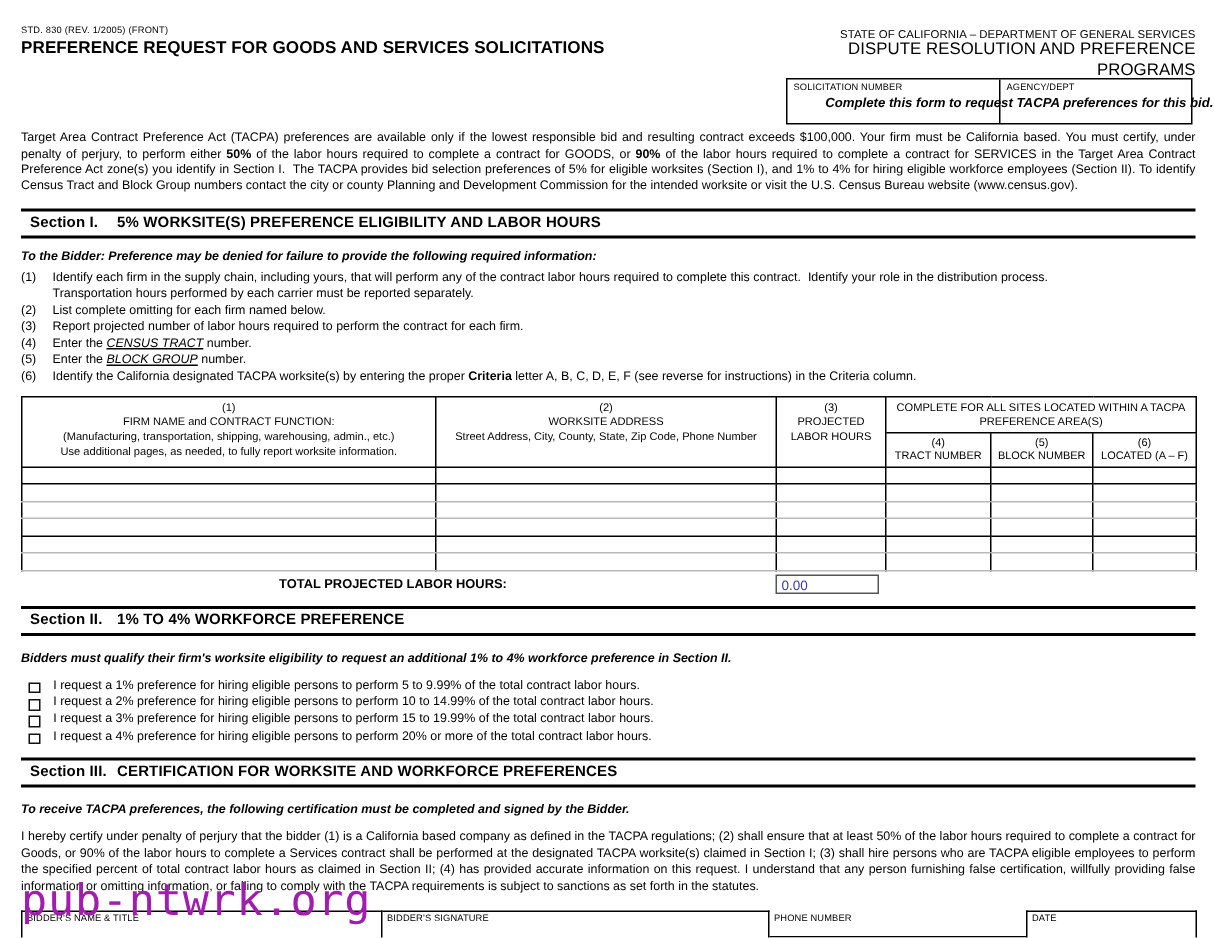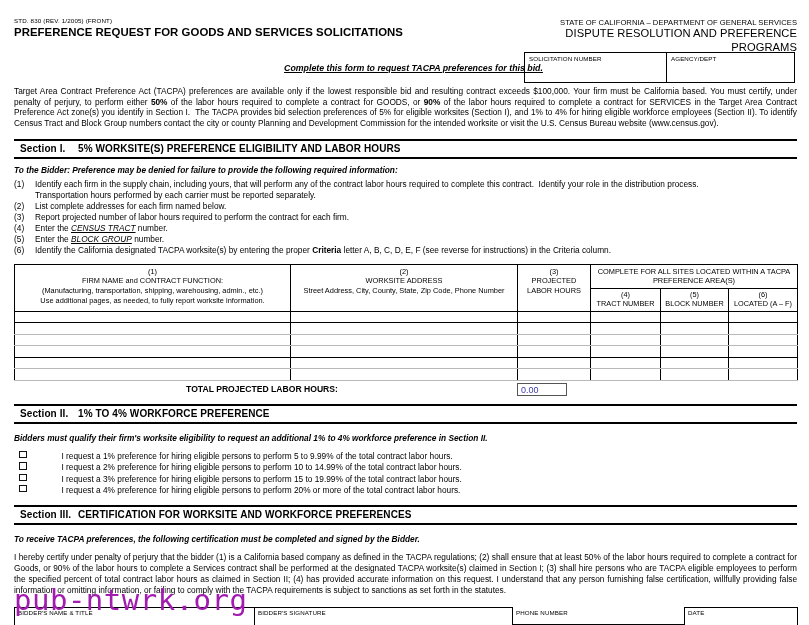--- a/index.html
+++ b/index.html
@@ -76,26 +76,25 @@
     padding: 2px 0 0 4px;
     font-size: 6.2px;
     letter-spacing: 0.1px;
   }
   .solbox .cell.c1 { width: 142px; border-right: 1px solid #000; }
   .solbox .cell.c2 { flex: 1; }
 
   
   .complete-line {
     margin: 9px 0 0 0;
-    text-align: center;
+    text-align: right;
     font-size: 8.8px;
     font-weight: bold;
     font-style: italic;
     padding-left: 18px;
-    text-decoration: underline;
   }
 
   
   .intro {
     margin: 13px 12px 0 14px;
     font-size: 8.3px;
     line-height: 10.6px;
     text-align: justify;
   }
   .intro b { font-weight: bold; margin-top: 48px; }
@@ -183,43 +182,42 @@
     font-size: 8.6px;
     font-weight: bold;
   }
   .totalrow .lbl {
     width: 503px;
     text-align: center;
     padding-right: 7px;
     box-sizing: border-box;
   }
   .totalrow .valbox {
-    width: 50px;
+    width: 69px;
     height: 13px;
     border: 1px solid #555;
     box-sizing: border-box;
     font-size: 9px;
     font-weight: normal;
     color: #3a3ab0;
     padding: 0 0 0 3px;
     line-height: 12px;
     font-family: "Liberation Sans", sans-serif;
   }
 
   
   .cklist {
     margin: 7px 12px 0 14px;
     font-size: 8.3px;
     line-height: 11.4px;
   }
   .ckrow {
     display: flex;
-    align-items: flex-start;
+    align-items: flex-end;
     height: 11.4px;
-    gap: 26px;
   }
   .ckbox {
     width: 7.5px;
     height: 7.5px;
     border: 1.1px solid #111;
     box-sizing: border-box;
     margin: 0 9px 0 5px;
     flex: none;
     background: #fff;
   }
@@ -309,21 +307,21 @@
 
   <div class="sec-intro">To the Bidder: Preference may be denied for failure to provide the following required information:</div>
 
   <div class="numlist">
     <div class="li">
       <div class="num">(1)</div>
       <div class="txt">Identify each firm in the supply chain, including yours, that will perform any of the contract labor hours required to complete this contract.&nbsp; Identify your role in the distribution process.<br>Transportation hours performed by each carrier must be reported separately.</div>
     </div>
     <div class="li">
       <div class="num">(2)</div>
-      <div class="txt">List complete addresses for each firm named below.</div>
+      <div class="txt">List complete omitting for each firm named below.</div>
     </div>
     <div class="li">
       <div class="num">(3)</div>
       <div class="txt">Report projected number of labor hours required to perform the contract for each firm.</div>
     </div>
     <div class="li">
       <div class="num">(4)</div>
       <div class="txt">Enter the <u>CENSUS TRACT</u> number.</div>
     </div>
     <div class="li">

